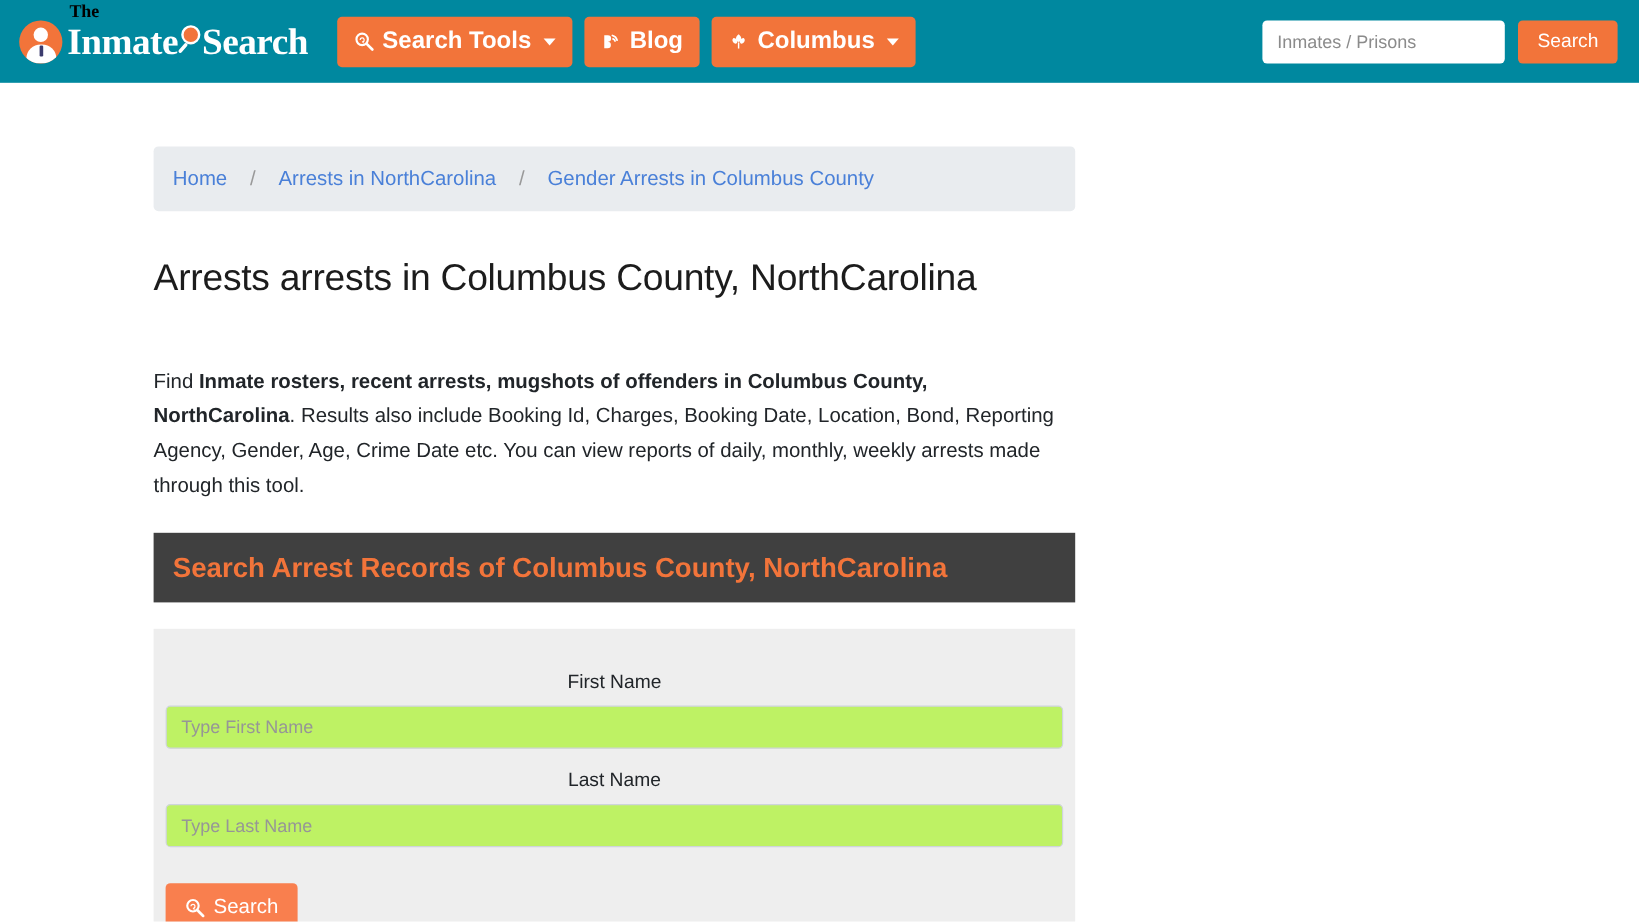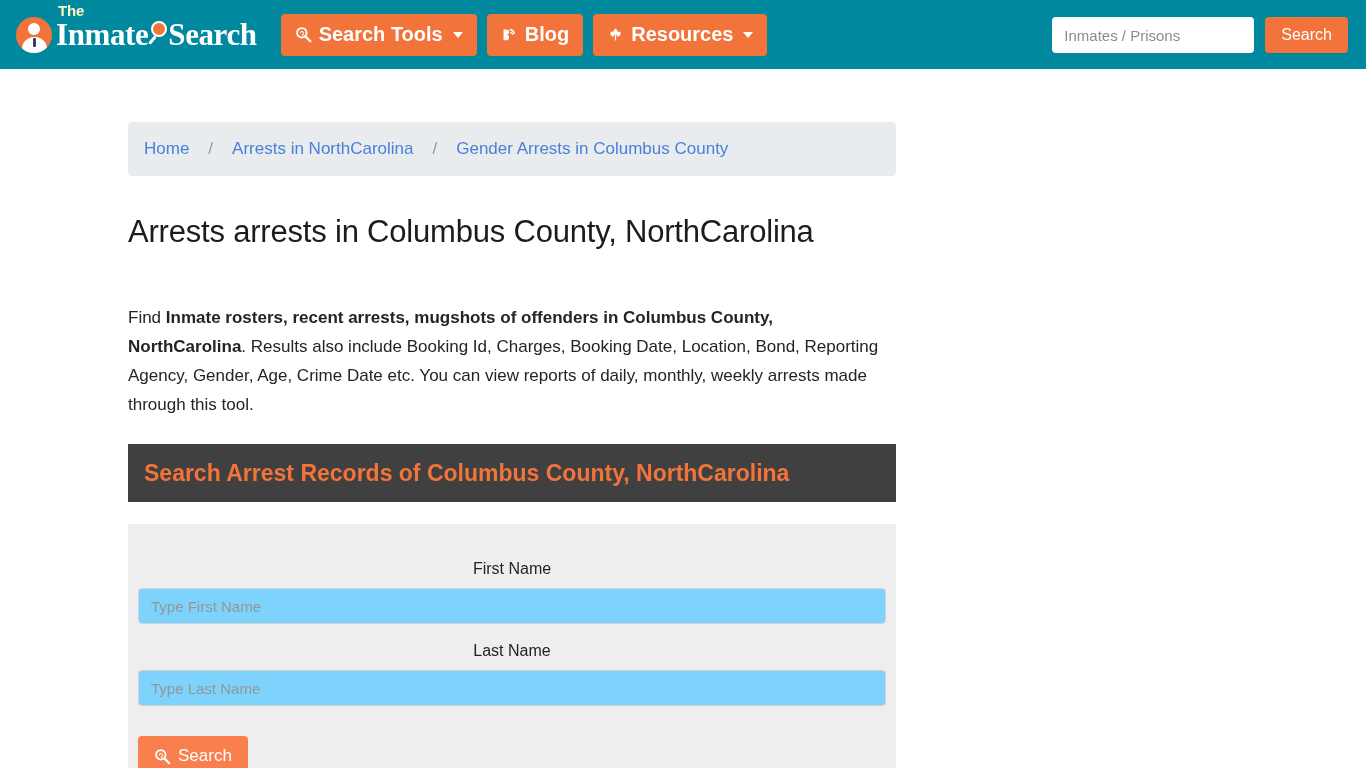--- a/index.html
+++ b/index.html
@@ -65,22 +65,22 @@
   }
   .logo-text {
     position: relative;
     line-height: 1;
     padding-left: 3px;
   }
   .logo-the {
     position: absolute;
     top: -16px;
     left: 5px;
-    color: #fef9c3;
-    font-family: Liberation Sans, sans-serif;
+    color: #000000;
+    font-family: Liberation Serif, serif;
     font-weight: bold;
     font-size: 15px;
     letter-spacing: -0.2px;
   }
   .logo-main {
     color: #ffffff;
     font-family: "Liberation Serif", serif;
     font-weight: bold;
     font-size: 31px;
     letter-spacing: -0.4px;
@@ -246,21 +246,21 @@
     font-size: 16px;
     color: #212529;
     margin: 12px 0 10px 0;
     text-align: center;
   }
   .form-group input {
     width: 100%;
     height: 36px;
     border: 1px solid #ced4da;
     border-radius: 4px;
-    background: #7dd3fc;
+    background: #bef264;
     padding: 0 12px;
     font-size: 15px;
     color: #495057;
     font-family: "Liberation Sans", sans-serif;
     outline: none;
   }
   .form-group input::placeholder { color: #969696; }
 
   .btn-search {
     background: #f97f4e;
@@ -329,21 +329,21 @@
 
     <button class="nav-btn">
       <span class="ico">
         <svg width="17" height="17" viewBox="0 0 20 20">
             <path d="M10 3c1.6 1.1 2.6 2.6 2.6 4.4 0 1.6-1.1 2.8-2.6 3.3-1.5-.5-2.6-1.7-2.6-3.3C7.4 5.6 8.4 4.1 10 3z" fill="#fff"></path>
             <path d="M5 6.6c1.8.2 3.1 1.1 3.6 2.5.5 1.3-.1 2.6-1.2 3.3-1.4-.2-2.7-1.1-3.2-2.5C3.7 8.6 4 7.4 5 6.6z" fill="#fff"></path>
             <path d="M15 6.6c-1.8.2-3.1 1.1-3.6 2.5-.5 1.3.1 2.6 1.2 3.3 1.4-.2 2.7-1.1 3.2-2.5.5-1.3.2-2.5-.8-3.3z" fill="#fff"></path>
             <rect x="9.3" y="11" width="1.4" height="6" fill="#fff"></rect>
           </svg>
       </span>
-      <span>Resources</span>
+      <span>Columbus</span>
       <span class="caret"></span>
     </button>
 
 
   </div>
 
   <div class="header-search">
     <input type="text" placeholder="Inmates / Prisons" style="">
     <button class="search-btn">Search</button>
   </div>

